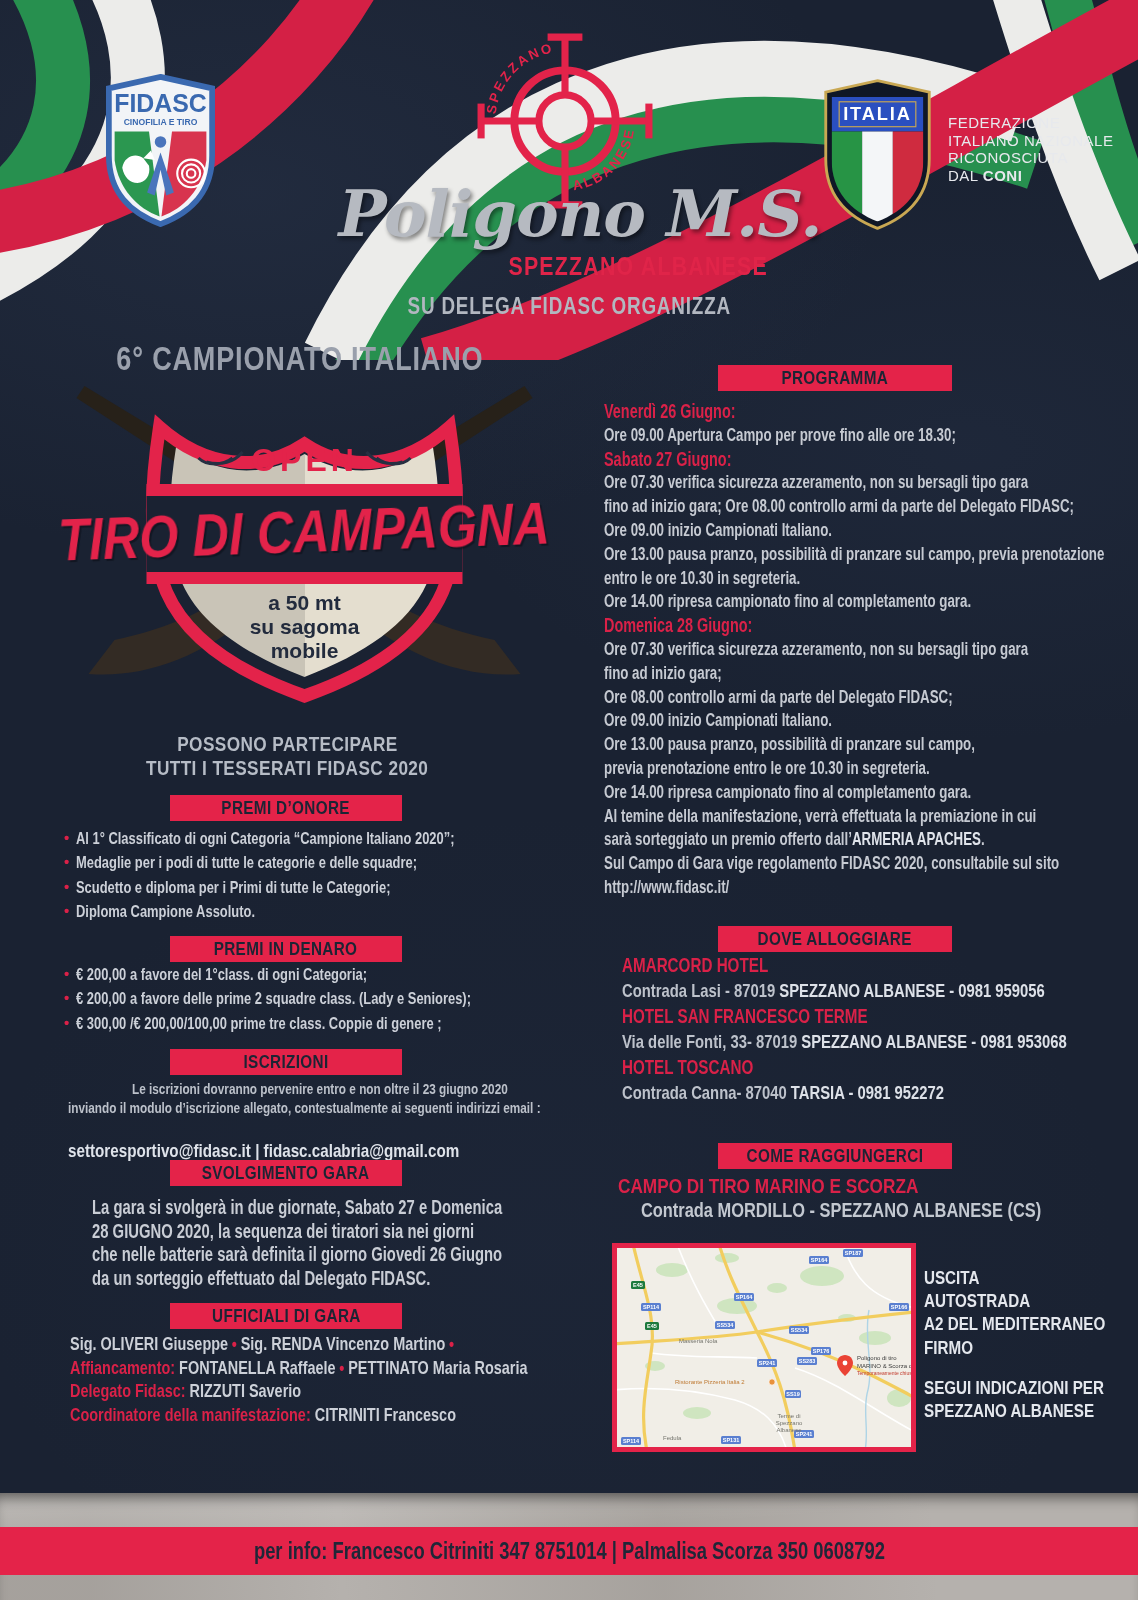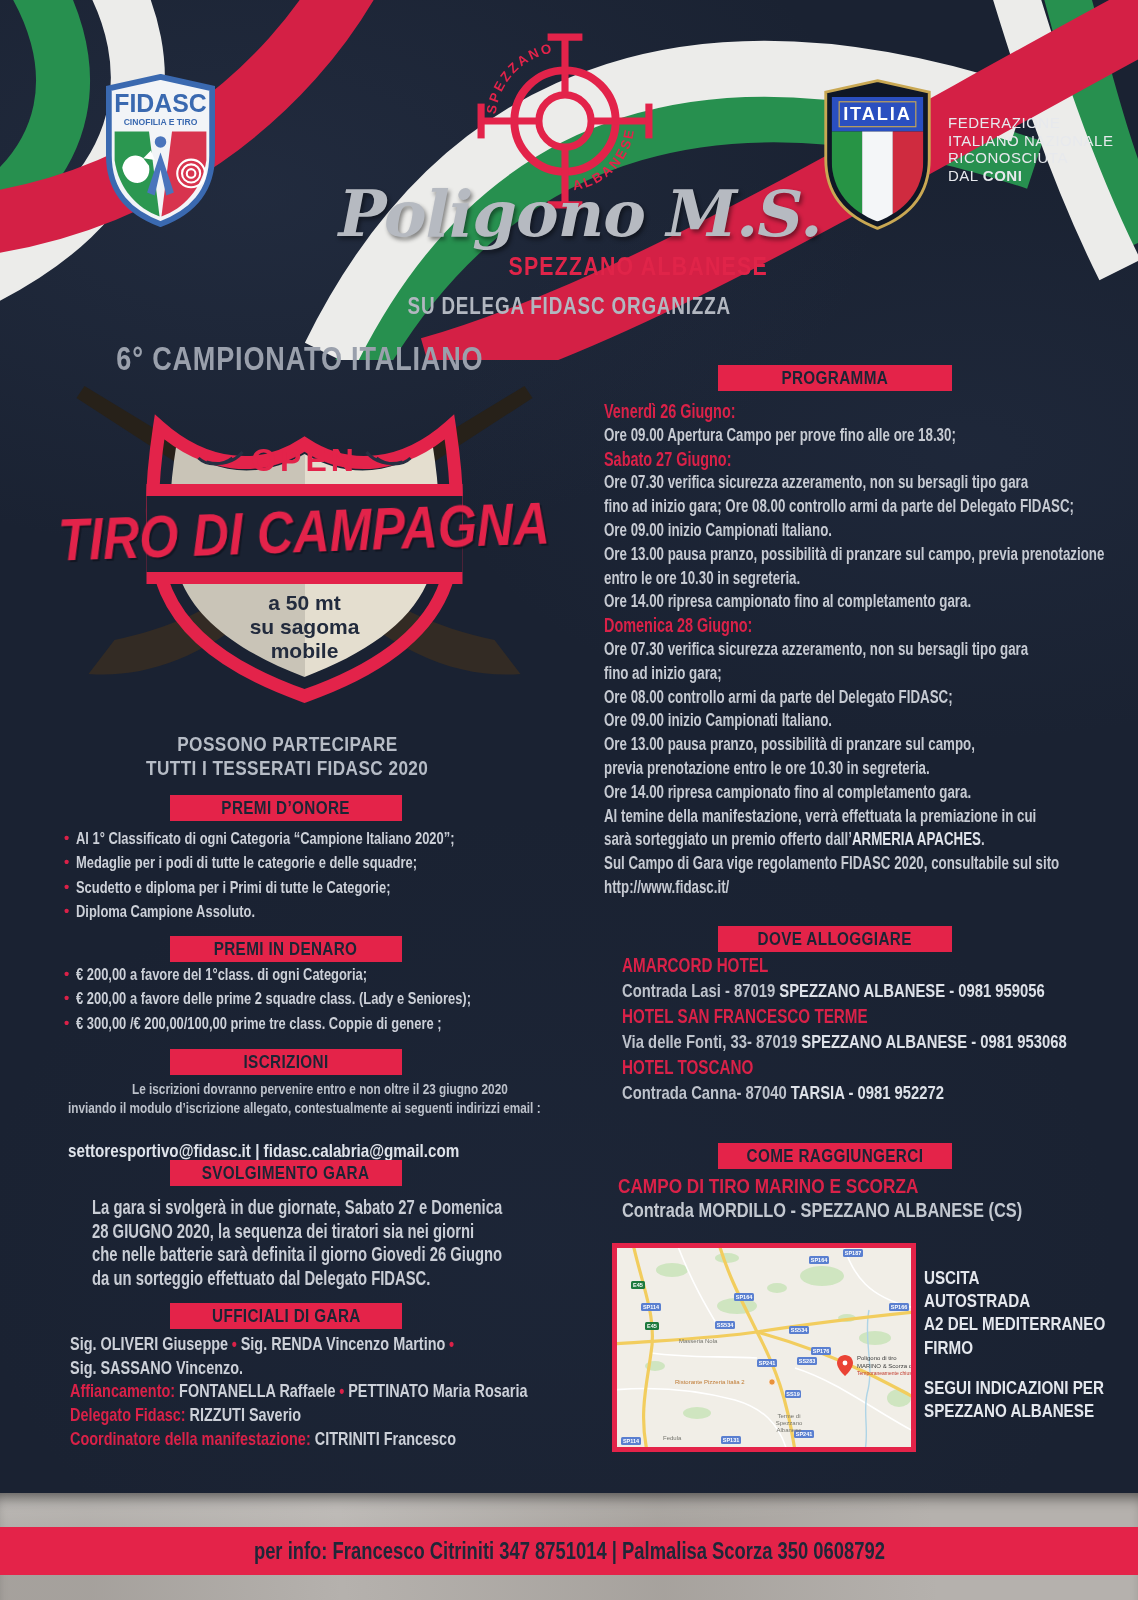--- a/index.html
+++ b/index.html
@@ -60,21 +60,21 @@
   .pl>.cond{transform:scaleX(.74);}
   .ph{color:var(--redtext); font-size:19.5px;}
   
   .hotels{left:622px; top:953px; font-size:19px; font-weight:bold; line-height:25.4px;}
   .hname{color:var(--redtext); font-size:19.5px;}
   .haddr{color:#bdc2cb;}
   .haddr .em{color:#dde1e8;}
   
   .venue{left:585px; top:1174px; width:500px; text-align:left; color:var(--redtext);
     font-size:21px; font-weight:bold;}
-  .venue-addr{left:572px; top:1199px; width:500px; text-align:center; color:#c3c8d0;
+  .venue-addr{left:591px; top:1199px; width:500px; text-align:center; color:#c3c8d0;
     font-size:20px; font-weight:bold;}
   .mapbox{left:612px; top:1243px; width:294px; height:199px; border:5px solid var(--red); background:#f1eee7;}
   .directions{left:924px; font-size:19px; font-weight:bold; color:#e4e7ed; line-height:23.2px;}
   
   .concrete{left:0; top:1493px; width:1138px; height:107px;
     background:
       linear-gradient(176deg, rgba(255,255,255,.28), transparent 42%),
       linear-gradient(86deg, rgba(110,104,98,.22) 8%, transparent 30%, rgba(125,119,112,.26) 58%, transparent 82%),
       #b5b1ad;
     box-shadow: inset 0 12px 14px -8px rgba(0,0,0,.55);}
@@ -247,21 +247,20 @@
     <div><span class="cond">28 GIUGNO 2020, la sequenza dei tiratori sia nei giorni</span></div>
     <div><span class="cond">che nelle batterie sarà definita il giorno Giovedi 26 Giugno</span></div>
     <div><span class="cond">da un sorteggio effettuato dal Delegato FIDASC.</span></div>
   </div>
 
   <div class="banner" style="top:1303px;">
       <span class="bscale">UFFICIALI DI GARA</span>
     </div>
   <div class="abs uff">
     <div><span class="cond"><span>Sig. OLIVERI Giuseppe</span><span class="dot">•</span><span>Sig. RENDA Vincenzo Martino</span><span class="dot">•</span></span></div>
-    <div><span class="cond">Sig. SASSANO Vincenzo.</span></div>
     <div><span class="cond"><span class="red">Affiancamento:</span>&nbsp;<span>FONTANELLA Raffaele</span><span class="dot">•</span><span>PETTINATO Maria Rosaria</span></span></div>
     <div><span class="cond"><span class="red">Delegato Fidasc:</span>&nbsp;<span>RIZZUTI Saverio</span></span></div>
     <div><span class="cond"><span class="red">Coordinatore della manifestazione:</span>&nbsp;<span>CITRINITI Francesco</span></span></div>
   </div>
 
   <div class="banner rcol" style="top:365px;">
       <span class="bscale">PROGRAMMA</span>
     </div>
   <div class="abs prog">
     <div class="pl ph"><span class="cond">Venerdì 26 Giugno:</span></div>

